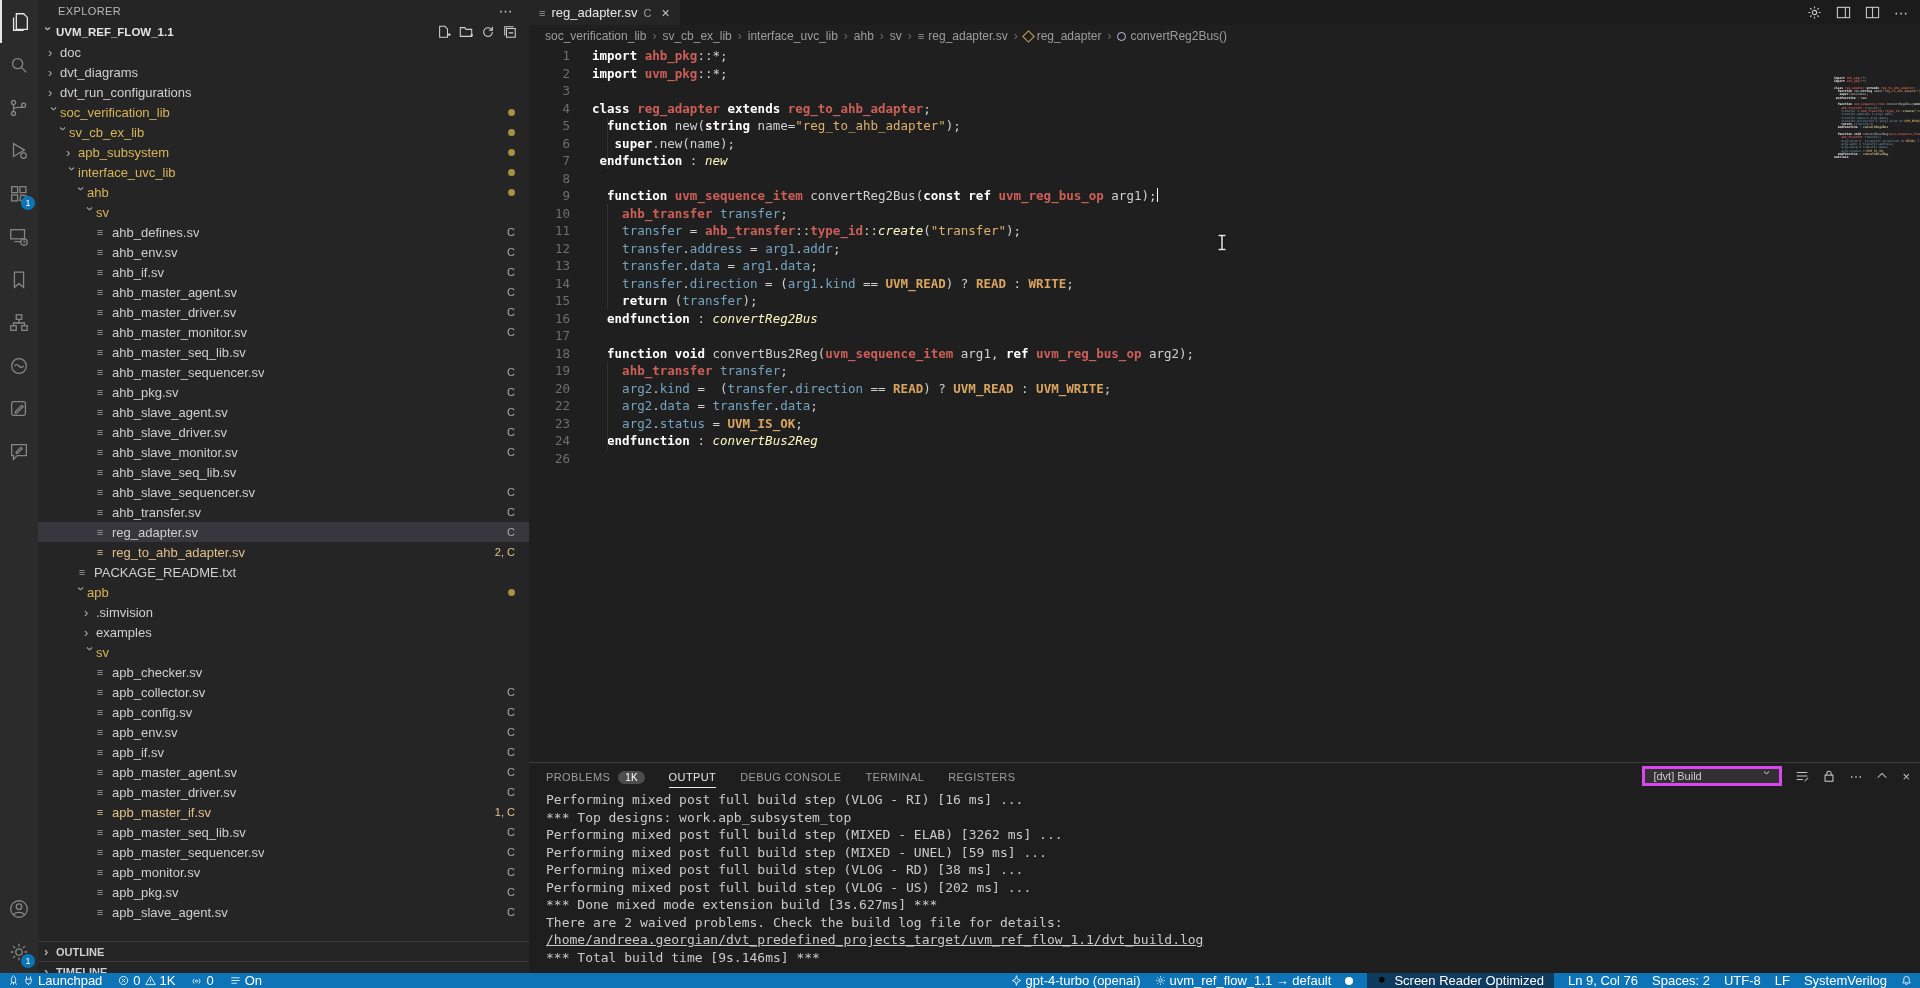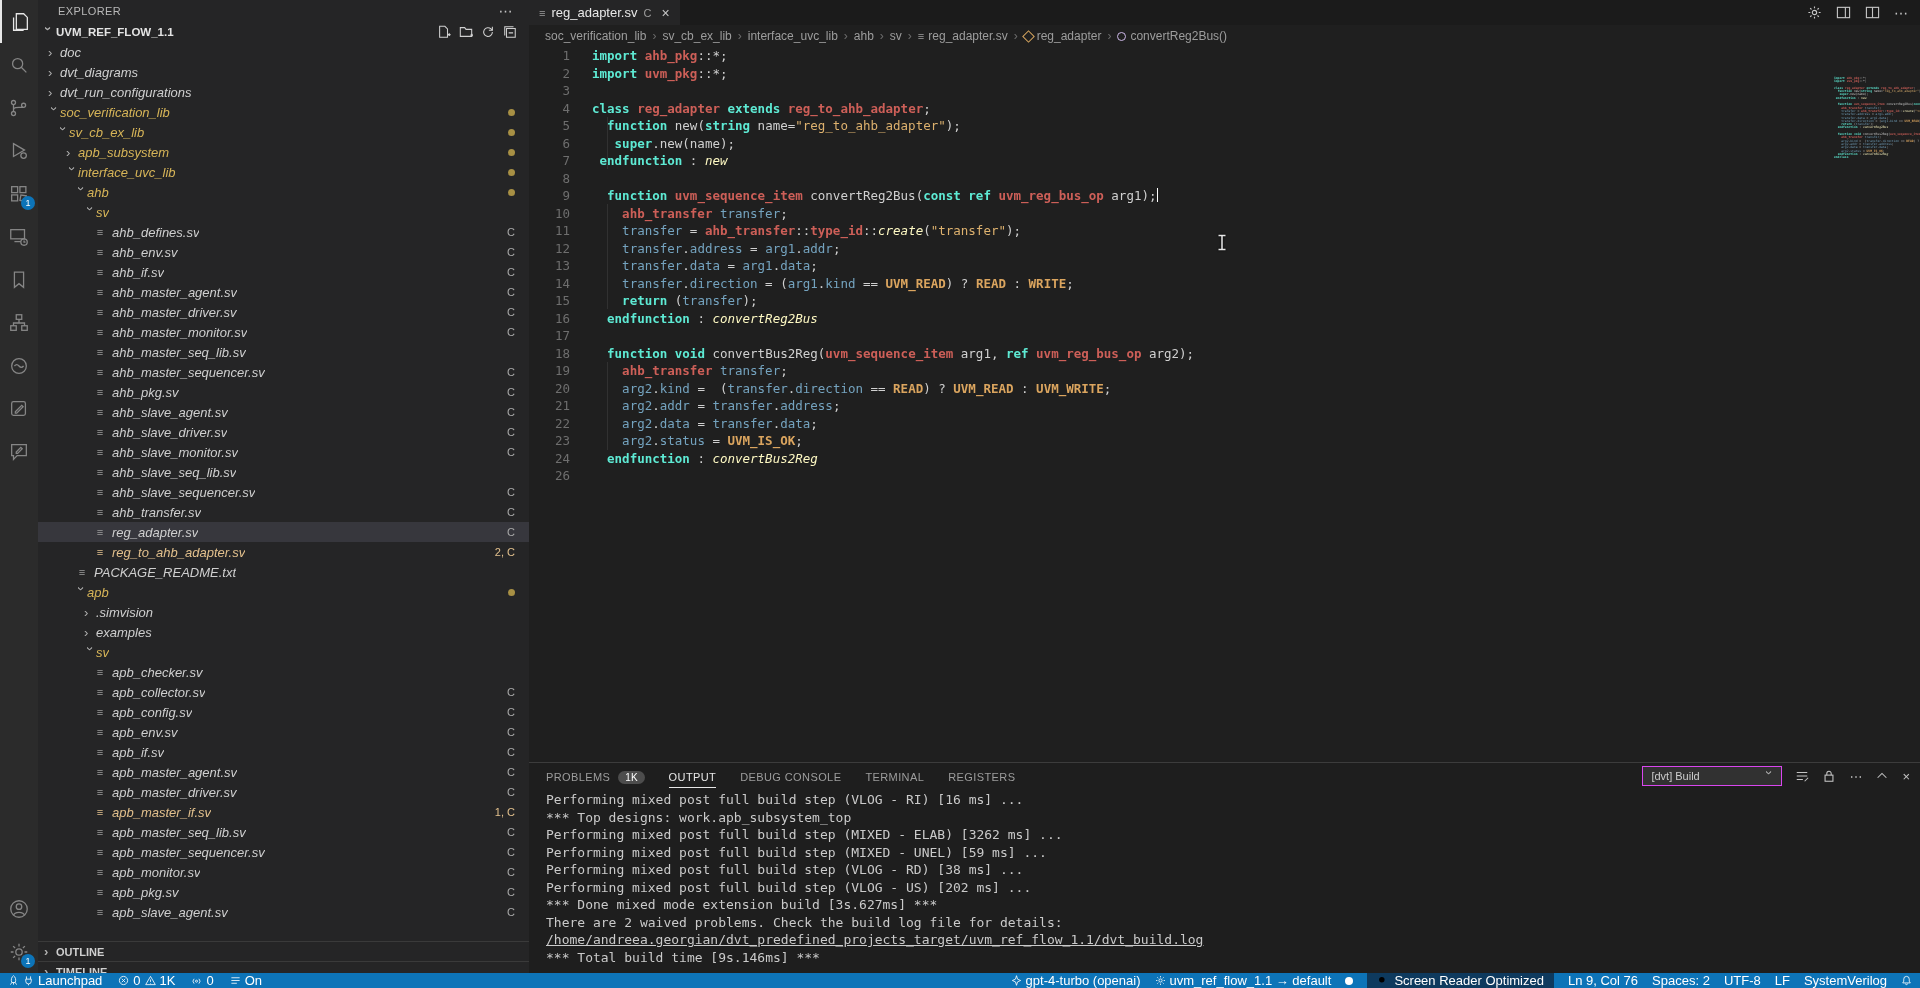--- a/index.html
+++ b/index.html
@@ -24,21 +24,21 @@
   .sb-root { height:20px; display:flex; align-items:center; padding-left:4px; font-size:11.5px; font-weight:bold; color:#e4e4e4; }
   .sb-root .tw { margin-right:2px; }
   .sb-actions { margin-left:auto; display:flex; gap:8px; padding-right:12px; }
   .sb-actions svg { stroke:#cfcfcf; fill:none; stroke-width:1.2; cursor:pointer; }
   .tw { display:inline-block; width:12px; color:#b0b0b0; font-size:13px; transform:rotate(90deg); transform-origin:center; }
   .tw.col { transform:none; }
   .tree { position:absolute; top:42px; left:0; right:0; }
   .trow { height:20px; display:flex; align-items:center; font-size:13px; color:#cfcfcf; cursor:pointer; padding-right:14px; white-space:nowrap; }
   .trow.selected { background:#37373d; }
   .trow .ficon { width:14px; margin-right:5px; color:#9d9d9d; font-size:11px; text-align:center; }
-  .trow .lbl { overflow:hidden; text-overflow:ellipsis;font-style:italic; }
+  .trow .lbl { overflow:hidden; text-overflow:ellipsis; }
   .trow .sp { flex:1; }
   .gold { color:#d7b558 !important; }
   .modc { color:#e2c08d !important; }
   .cbadge { font-size:11px; color:#a8a8a8; margin-left:8px; }
   .cbadge.modc { color:#e2c08d; }
   .dotb { width:7px; height:7px; border-radius:50%; background:#a89044; margin-left:8px; }
   .sb-section { position:absolute; left:0; right:0; height:20px; border-top:1px solid #3a3a3a; display:flex; align-items:center;
                 font-size:11px; font-weight:bold; color:#cfcfcf; padding-left:6px; cursor:pointer; background:#252526; }
   .sb-section .tw { transform:none; }
 
@@ -59,41 +59,41 @@
   .bc-file { color:#9d9d9d; font-size:11px; }
   .bc-class { width:9px; height:9px; border:1.5px solid #d7a65f; transform:rotate(45deg); display:inline-block; }
   .bc-method { width:9px; height:9px; border:1.5px solid #cdb8e8; border-radius:50%; display:inline-block; }
 
   
   .codearea { position:absolute; left:529px; top:47px; right:0; height:715px; background:#1f1f1f; overflow:hidden;
               font-family:"DejaVu Sans Mono", monospace; font-size:12.5px; }
   .cline { display:flex; height:17.5px; line-height:17.5px; white-space:pre; }
   .cline .ln { width:41px; text-align:right; color:#6e6e6e; flex:none; }
   .cline .lc { margin-left:22px; }
-  .tok-k { color:#5eead4; font-weight:bold; }
+  .tok-k { color:#ffffff; font-weight:bold; }
   .tok-t { color:#cd5f58; font-weight:bold; }
   .tok-v { color:#74a3bf; }
   .tok-s { color:#ddb16e; }
   .tok-c { color:#dba55f; font-weight:bold; }
   .tok-p { color:#d0d0d0; }
   .tok-i { color:#fef9c3; font-style:italic;text-align:right; }
   .cursor { display:inline-block; width:1.5px; height:14px; background:#ffffff; vertical-align:-2px; }
   .guide { position:absolute; width:1px; background:#313131; left:78px; }
   .minimap { position:absolute; right:6px; top:30px; width:80px; font-family:"DejaVu Sans Mono",monospace; font-size:3px;
              line-height:3.3px; white-space:pre; opacity:.9; pointer-events:none; }
 
   
   .panel { position:absolute; left:529px; top:762px; right:0; bottom:15px; background:#1e1e1e; border-top:1px solid #3c3c3c; }
   .panel-tabs { height:28px; display:flex; align-items:center; gap:24px; padding-left:17px; font-size:11px; color:#9d9d9d; letter-spacing:.4px; }
   .ptab { cursor:pointer; position:relative; display:flex; align-items:center; height:100%;text-align:right; }
   .ptab.active { color:#e7e7e7; }
   .ptab.active::after { content:""; position:absolute; left:0; right:0; bottom:3px; height:1px; background:#e7e7e7; }
   .pbadge { background:#4d4d4d; color:#ffffff; border-radius:10px; padding:1px 7px; font-size:10px; margin-left:8px; letter-spacing:0; }
   .panel-right { position:absolute; right:10px; top:3px; display:flex; align-items:center; gap:13px; }
-  .build-select { display:flex; align-items:center; gap:32px; background:#313131; border:1px solid #d946ef; color:#cccccc;
+  .build-select { display:flex; align-items:center; gap:32px; background:#313131; border:3px solid #d946ef; color:#cccccc;
                   font-size:11px; height:20px; padding:0 6px 0 8px; cursor:pointer; min-width:140px; }
   .build-select .tw { transform:rotate(90deg); margin-left:auto; }
   .panel-right svg { stroke:#c5c5c5; fill:none; stroke-width:1.2; cursor:pointer; }
   .panel-right .gl { color:#c5c5c5; font-size:13px; cursor:pointer; }
   .output { position:absolute; top:28px; left:17px; right:20px; bottom:0; font-family:"DejaVu Sans Mono",monospace;
             font-size:13px; line-height:17.5px; color:#cacaca; white-space:pre; overflow:hidden; }
   .oline.link { text-decoration:underline; cursor:pointer; }
 
   
   .statusbar { position:absolute; left:0; right:0; bottom:0; height:15px; background:#0d74b8; display:flex; align-items:center;
@@ -573,21 +573,20 @@
         <div class="cline"><span class="ln">11</span><span class="lc"><span class="tok-p">    </span><span class="tok-v">transfer</span><span class="tok-p"> = </span><span class="tok-t">ahb_transfer</span><span class="tok-p">::</span><span class="tok-t">type_id</span><span class="tok-p">::</span><span class="tok-i">create</span><span class="tok-p">(</span><span class="tok-s">"transfer"</span><span class="tok-p">);</span></span></div>
         <div class="cline"><span class="ln">12</span><span class="lc"><span class="tok-p">    </span><span class="tok-v">transfer</span><span class="tok-p">.</span><span class="tok-v">address</span><span class="tok-p"> = </span><span class="tok-v">arg1</span><span class="tok-p">.</span><span class="tok-v">addr</span><span class="tok-p">;</span></span></div>
         <div class="cline"><span class="ln">13</span><span class="lc"><span class="tok-p">    </span><span class="tok-v">transfer</span><span class="tok-p">.</span><span class="tok-v">data</span><span class="tok-p"> = </span><span class="tok-v">arg1</span><span class="tok-p">.</span><span class="tok-v">data</span><span class="tok-p">;</span></span></div>
         <div class="cline"><span class="ln">14</span><span class="lc"><span class="tok-p">    </span><span class="tok-v">transfer</span><span class="tok-p">.</span><span class="tok-v">direction</span><span class="tok-p"> = (</span><span class="tok-v">arg1</span><span class="tok-p">.</span><span class="tok-v">kind</span><span class="tok-p"> == </span><span class="tok-c">UVM_READ</span><span class="tok-p">) ? </span><span class="tok-c">READ</span><span class="tok-p"> : </span><span class="tok-c">WRITE</span><span class="tok-p">;</span></span></div>
         <div class="cline"><span class="ln">15</span><span class="lc"><span class="tok-p">    </span><span class="tok-k">return</span><span class="tok-p"> (</span><span class="tok-v">transfer</span><span class="tok-p">);</span></span></div>
         <div class="cline"><span class="ln">16</span><span class="lc"><span class="tok-p">  </span><span class="tok-k">endfunction</span><span class="tok-p"> : </span><span class="tok-i">convertReg2Bus</span></span></div>
         <div class="cline"><span class="ln">17</span><span class="lc"></span></div>
         <div class="cline"><span class="ln">18</span><span class="lc"><span class="tok-p">  </span><span class="tok-k">function</span><span class="tok-p"> </span><span class="tok-k">void</span><span class="tok-p"> convertBus2Reg(</span><span class="tok-t">uvm_sequence_item</span><span class="tok-p"> arg1, </span><span class="tok-k">ref</span><span class="tok-p"> </span><span class="tok-t">uvm_reg_bus_op</span><span class="tok-p"> arg2);</span></span></div>
         <div class="cline"><span class="ln">19</span><span class="lc"><span class="tok-p">    </span><span class="tok-t">ahb_transfer</span><span class="tok-p"> </span><span class="tok-v">transfer</span><span class="tok-p">;</span></span></div>
         <div class="cline"><span class="ln">20</span><span class="lc"><span class="tok-p">    </span><span class="tok-v">arg2</span><span class="tok-p">.</span><span class="tok-v">kind</span><span class="tok-p"> =  (</span><span class="tok-v">transfer</span><span class="tok-p">.</span><span class="tok-v">direction</span><span class="tok-p"> == </span><span class="tok-c">READ</span><span class="tok-p">) ? </span><span class="tok-c">UVM_READ</span><span class="tok-p"> : </span><span class="tok-c">UVM_WRITE</span><span class="tok-p">;</span></span></div>
-        <div class="cline"><span class="ln">21</span><span class="lc"><span class="tok-p">    </span><span class="tok-v">arg2</span><span class="tok-p">.</span><span class="tok-v">addr</span><span class="tok-p"> = </span><span class="tok-v">transfer</span><span class="tok-p">.</span><span class="tok-v">address</span><span class="tok-p">;</span></span></div>
         <div class="cline"><span class="ln">22</span><span class="lc"><span class="tok-p">    </span><span class="tok-v">arg2</span><span class="tok-p">.</span><span class="tok-v">data</span><span class="tok-p"> = </span><span class="tok-v">transfer</span><span class="tok-p">.</span><span class="tok-v">data</span><span class="tok-p">;</span></span></div>
         <div class="cline"><span class="ln">23</span><span class="lc"><span class="tok-p">    </span><span class="tok-v">arg2</span><span class="tok-p">.</span><span class="tok-v">status</span><span class="tok-p"> = </span><span class="tok-c">UVM_IS_OK</span><span class="tok-p">;</span></span></div>
         <div class="cline"><span class="ln">24</span><span class="lc"><span class="tok-p">  </span><span class="tok-k">endfunction</span><span class="tok-p"> : </span><span class="tok-i">convertBus2Reg</span></span></div>
         <div class="cline"><span class="ln">26</span><span class="lc"></span></div>
       </div>
     <div class="guide" style="top:70px;height:52px"></div>
     <div class="guide" style="top:157px;height:105px"></div>
     <div class="guide" style="top:315px;height:88px"></div>
     <div class="minimap" id="minimap"><div><span class="tok-k">import</span><span class="tok-p"> </span><span class="tok-t">ahb_pkg</span><span class="tok-p">::*;</span></div><div><span class="tok-k">import</span><span class="tok-p"> </span><span class="tok-t">uvm_pkg</span><span class="tok-p">::*;</span></div><div>&nbsp;</div><div><span class="tok-k">class</span><span class="tok-p"> </span><span class="tok-t">reg_adapter</span><span class="tok-p"> </span><span class="tok-k">extends</span><span class="tok-p"> </span><span class="tok-t">reg_to_ahb_adapter</span><span class="tok-p">;</span></div><div><span class="tok-p">  </span><span class="tok-k">function</span><span class="tok-p"> new(</span><span class="tok-k">string</span><span class="tok-p"> name=</span><span class="tok-s">"reg_to_ahb_adapter"</span><span class="tok-p">);</span></div><div><span class="tok-p">   </span><span class="tok-k">super</span><span class="tok-p">.new(name);</span></div><div><span class="tok-p"> </span><span class="tok-k">endfunction</span><span class="tok-p"> : </span><span class="tok-i">new</span></div><div>&nbsp;</div><div><span class="tok-p">  </span><span class="tok-k">function</span><span class="tok-p"> </span><span class="tok-t">uvm_sequence_item</span><span class="tok-p"> convertReg2Bus(</span><span class="tok-k">const</span></div><div><span class="tok-p">    </span><span class="tok-t">ahb_transfer</span><span class="tok-p"> </span><span class="tok-v">transfer</span><span class="tok-p">;</span></div><div><span class="tok-p">    </span><span class="tok-v">transfer</span><span class="tok-p"> = </span><span class="tok-t">ahb_transfer</span><span class="tok-p">::</span><span class="tok-t">type_id</span><span class="tok-p">::</span><span class="tok-i">create</span><span class="tok-p">(</span><span class="tok-s">"transfer"</span></div><div><span class="tok-p">    </span><span class="tok-v">transfer</span><span class="tok-p">.</span><span class="tok-v">address</span><span class="tok-p"> = </span><span class="tok-v">arg1</span><span class="tok-p">.</span><span class="tok-v">addr</span><span class="tok-p">;</span></div><div><span class="tok-p">    </span><span class="tok-v">transfer</span><span class="tok-p">.</span><span class="tok-v">data</span><span class="tok-p"> = </span><span class="tok-v">arg1</span><span class="tok-p">.</span><span class="tok-v">data</span><span class="tok-p">;</span></div><div><span class="tok-p">    </span><span class="tok-v">transfer</span><span class="tok-p">.</span><span class="tok-v">direction</span><span class="tok-p"> = (</span><span class="tok-v">arg1</span><span class="tok-p">.</span><span class="tok-v">kind</span><span class="tok-p"> == </span><span class="tok-c">UVM_READ</span><span class="tok-p">) ? </span></div><div><span class="tok-p">    </span><span class="tok-k">return</span><span class="tok-p"> (</span><span class="tok-v">transfer</span><span class="tok-p">);</span></div><div><span class="tok-p">  </span><span class="tok-k">endfunction</span><span class="tok-p"> : </span><span class="tok-i">convertReg2Bus</span></div><div>&nbsp;</div><div><span class="tok-p">  </span><span class="tok-k">function</span><span class="tok-p"> </span><span class="tok-k">void</span><span class="tok-p"> convertBus2Reg(</span><span class="tok-t">uvm_sequence_item</span></div><div><span class="tok-p">    </span><span class="tok-t">ahb_transfer</span><span class="tok-p"> </span><span class="tok-v">transfer</span><span class="tok-p">;</span></div><div><span class="tok-p">    </span><span class="tok-v">arg2</span><span class="tok-p">.</span><span class="tok-v">kind</span><span class="tok-p"> =  (</span><span class="tok-v">transfer</span><span class="tok-p">.</span><span class="tok-v">direction</span><span class="tok-p"> == </span><span class="tok-c">READ</span><span class="tok-p">) ? </span></div><div><span class="tok-p">    </span><span class="tok-v">arg2</span><span class="tok-p">.</span><span class="tok-v">addr</span><span class="tok-p"> = </span><span class="tok-v">transfer</span><span class="tok-p">.</span><span class="tok-v">address</span><span class="tok-p">;</span></div><div><span class="tok-p">    </span><span class="tok-v">arg2</span><span class="tok-p">.</span><span class="tok-v">data</span><span class="tok-p"> = </span><span class="tok-v">transfer</span><span class="tok-p">.</span><span class="tok-v">data</span><span class="tok-p">;</span></div><div><span class="tok-p">    </span><span class="tok-v">arg2</span><span class="tok-p">.</span><span class="tok-v">status</span><span class="tok-p"> = </span><span class="tok-c">UVM_IS_OK</span><span class="tok-p">;</span></div><div><span class="tok-p">  </span><span class="tok-k">endfunction</span><span class="tok-p"> : </span><span class="tok-i">convertBus2Reg</span></div><div><span class="tok-k">endclass</span></div><div>&nbsp;</div></div>
   </div>

